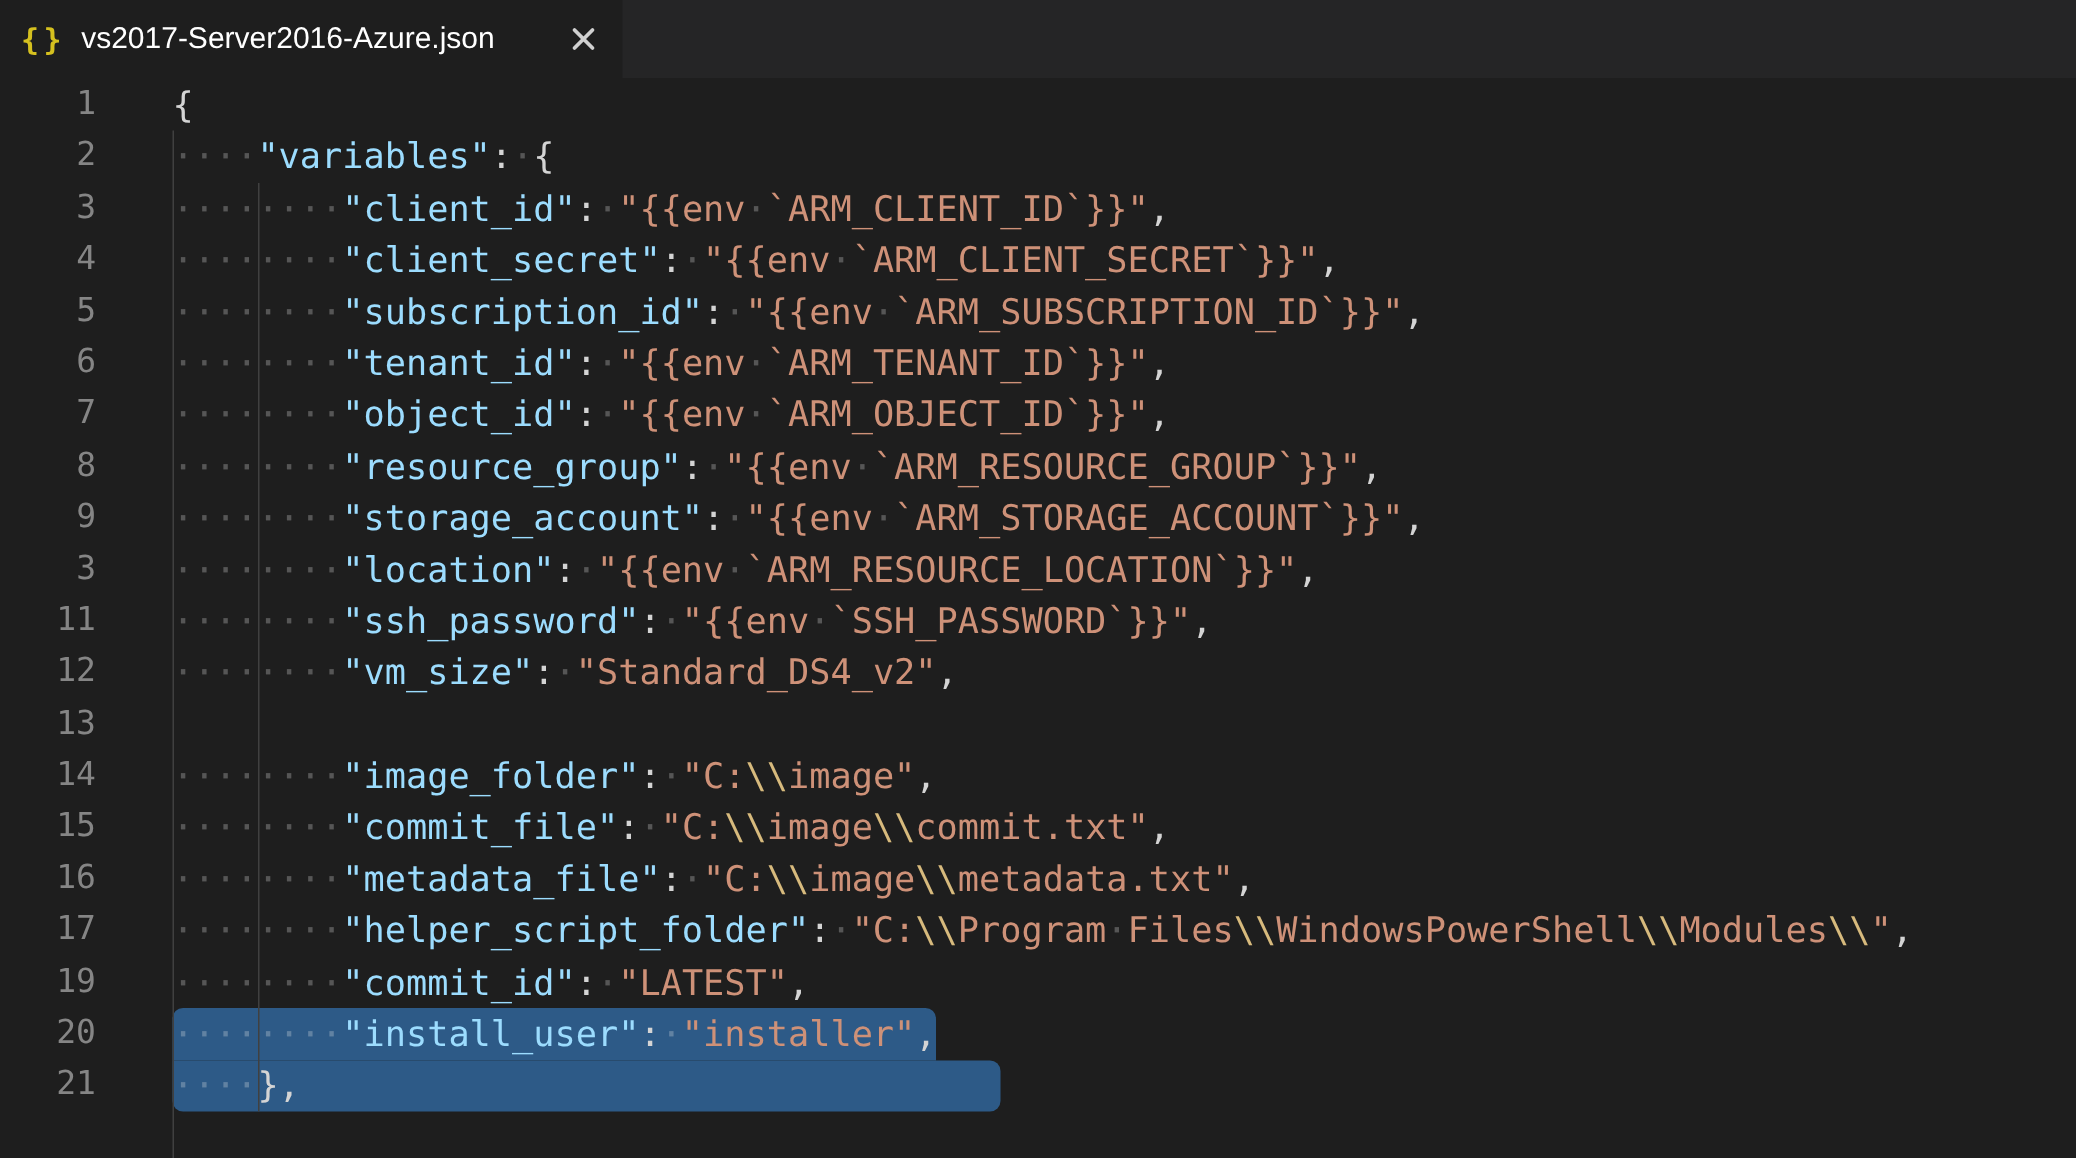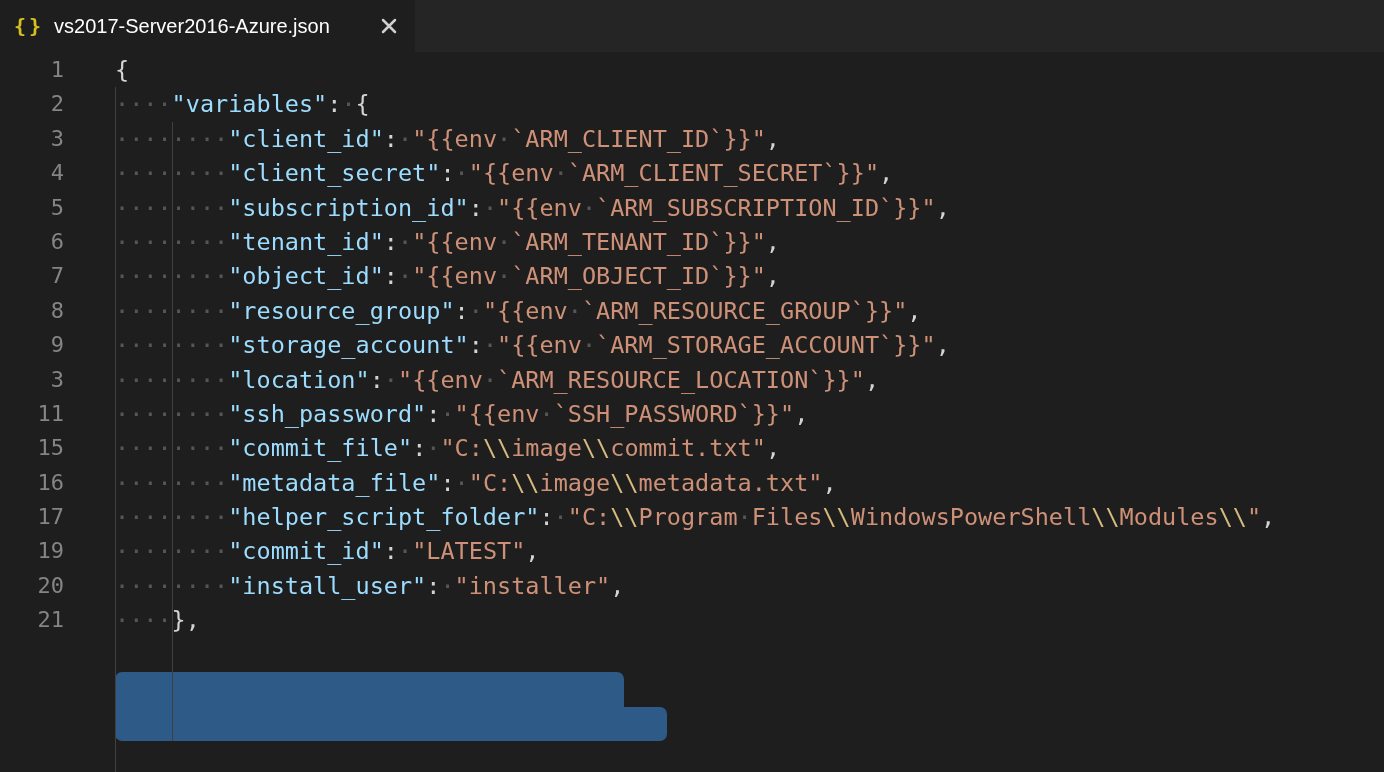--- a/index.html
+++ b/index.html
@@ -62,20 +62,23 @@
         <div class="line"><span class="ln">2</span><span class="code"><span class="t-p"><span class="ws">····</span></span><span class="t-k">"variables"</span><span class="t-p">:</span><span class="t-p"><span class="ws">·</span></span><span class="t-p">{</span></span></div>
         <div class="line"><span class="ln">3</span><span class="code"><span class="t-p"><span class="ws">········</span></span><span class="t-k">"client_id"</span><span class="t-p">:</span><span class="t-p"><span class="ws">·</span></span><span class="t-s">"{{env<span class="ws">·</span>`ARM_CLIENT_ID`}}"</span><span class="t-p">,</span></span></div>
         <div class="line"><span class="ln">4</span><span class="code"><span class="t-p"><span class="ws">········</span></span><span class="t-k">"client_secret"</span><span class="t-p">:</span><span class="t-p"><span class="ws">·</span></span><span class="t-s">"{{env<span class="ws">·</span>`ARM_CLIENT_SECRET`}}"</span><span class="t-p">,</span></span></div>
         <div class="line"><span class="ln">5</span><span class="code"><span class="t-p"><span class="ws">········</span></span><span class="t-k">"subscription_id"</span><span class="t-p">:</span><span class="t-p"><span class="ws">·</span></span><span class="t-s">"{{env<span class="ws">·</span>`ARM_SUBSCRIPTION_ID`}}"</span><span class="t-p">,</span></span></div>
         <div class="line"><span class="ln">6</span><span class="code"><span class="t-p"><span class="ws">········</span></span><span class="t-k">"tenant_id"</span><span class="t-p">:</span><span class="t-p"><span class="ws">·</span></span><span class="t-s">"{{env<span class="ws">·</span>`ARM_TENANT_ID`}}"</span><span class="t-p">,</span></span></div>
         <div class="line"><span class="ln">7</span><span class="code"><span class="t-p"><span class="ws">········</span></span><span class="t-k">"object_id"</span><span class="t-p">:</span><span class="t-p"><span class="ws">·</span></span><span class="t-s">"{{env<span class="ws">·</span>`ARM_OBJECT_ID`}}"</span><span class="t-p">,</span></span></div>
         <div class="line"><span class="ln">8</span><span class="code"><span class="t-p"><span class="ws">········</span></span><span class="t-k">"resource_group"</span><span class="t-p">:</span><span class="t-p"><span class="ws">·</span></span><span class="t-s">"{{env<span class="ws">·</span>`ARM_RESOURCE_GROUP`}}"</span><span class="t-p">,</span></span></div>
         <div class="line"><span class="ln">9</span><span class="code"><span class="t-p"><span class="ws">········</span></span><span class="t-k">"storage_account"</span><span class="t-p">:</span><span class="t-p"><span class="ws">·</span></span><span class="t-s">"{{env<span class="ws">·</span>`ARM_STORAGE_ACCOUNT`}}"</span><span class="t-p">,</span></span></div>
         <div class="line"><span class="ln">3</span><span class="code"><span class="t-p"><span class="ws">········</span></span><span class="t-k">"location"</span><span class="t-p">:</span><span class="t-p"><span class="ws">·</span></span><span class="t-s">"{{env<span class="ws">·</span>`ARM_RESOURCE_LOCATION`}}"</span><span class="t-p">,</span></span></div>
         <div class="line"><span class="ln">11</span><span class="code"><span class="t-p"><span class="ws">········</span></span><span class="t-k">"ssh_password"</span><span class="t-p">:</span><span class="t-p"><span class="ws">·</span></span><span class="t-s">"{{env<span class="ws">·</span>`SSH_PASSWORD`}}"</span><span class="t-p">,</span></span></div>
+        <div class="line"><span class="ln">12</span><span class="code"><span class="t-p"><span class="ws">········</span></span><span class="t-k">"vm_size"</span><span class="t-p">:</span><span class="t-p"><span class="ws">·</span></span><span class="t-s">"Standard_DS4_v2"</span><span class="t-p">,</span></span></div>
+        <div class="line"><span class="ln">13</span><span class="code"></span></div>
+        <div class="line"><span class="ln">14</span><span class="code"><span class="t-p"><span class="ws">········</span></span><span class="t-k">"image_folder"</span><span class="t-p">:</span><span class="t-p"><span class="ws">·</span></span><span class="t-s">"C:</span><span class="t-e">\\</span><span class="t-s">image"</span><span class="t-p">,</span></span></div>
         <div class="line"><span class="ln">15</span><span class="code"><span class="t-p"><span class="ws">········</span></span><span class="t-k">"commit_file"</span><span class="t-p">:</span><span class="t-p"><span class="ws">·</span></span><span class="t-s">"C:</span><span class="t-e">\\</span><span class="t-s">image</span><span class="t-e">\\</span><span class="t-s">commit.txt"</span><span class="t-p">,</span></span></div>
         <div class="line"><span class="ln">16</span><span class="code"><span class="t-p"><span class="ws">········</span></span><span class="t-k">"metadata_file"</span><span class="t-p">:</span><span class="t-p"><span class="ws">·</span></span><span class="t-s">"C:</span><span class="t-e">\\</span><span class="t-s">image</span><span class="t-e">\\</span><span class="t-s">metadata.txt"</span><span class="t-p">,</span></span></div>
         <div class="line"><span class="ln">17</span><span class="code"><span class="t-p"><span class="ws">········</span></span><span class="t-k">"helper_script_folder"</span><span class="t-p">:</span><span class="t-p"><span class="ws">·</span></span><span class="t-s">"C:</span><span class="t-e">\\</span><span class="t-s">Program<span class="ws">·</span>Files</span><span class="t-e">\\</span><span class="t-s">WindowsPowerShell</span><span class="t-e">\\</span><span class="t-s">Modules</span><span class="t-e">\\</span><span class="t-s">"</span><span class="t-p">,</span></span></div>
         <div class="line"><span class="ln">19</span><span class="code"><span class="t-p"><span class="ws">········</span></span><span class="t-k">"commit_id"</span><span class="t-p">:</span><span class="t-p"><span class="ws">·</span></span><span class="t-s">"LATEST"</span><span class="t-p">,</span></span></div>
         <div class="line"><span class="ln">20</span><span class="code"><span class="t-p"><span class="ws">········</span></span><span class="t-k">"install_user"</span><span class="t-p">:</span><span class="t-p"><span class="ws">·</span></span><span class="t-s">"installer"</span><span class="t-p">,</span></span></div>
         <div class="line"><span class="ln">21</span><span class="code"><span class="t-p"><span class="ws">····</span></span><span class="t-p">},</span></span></div>
       </div>
   </div>
 
 </div>

